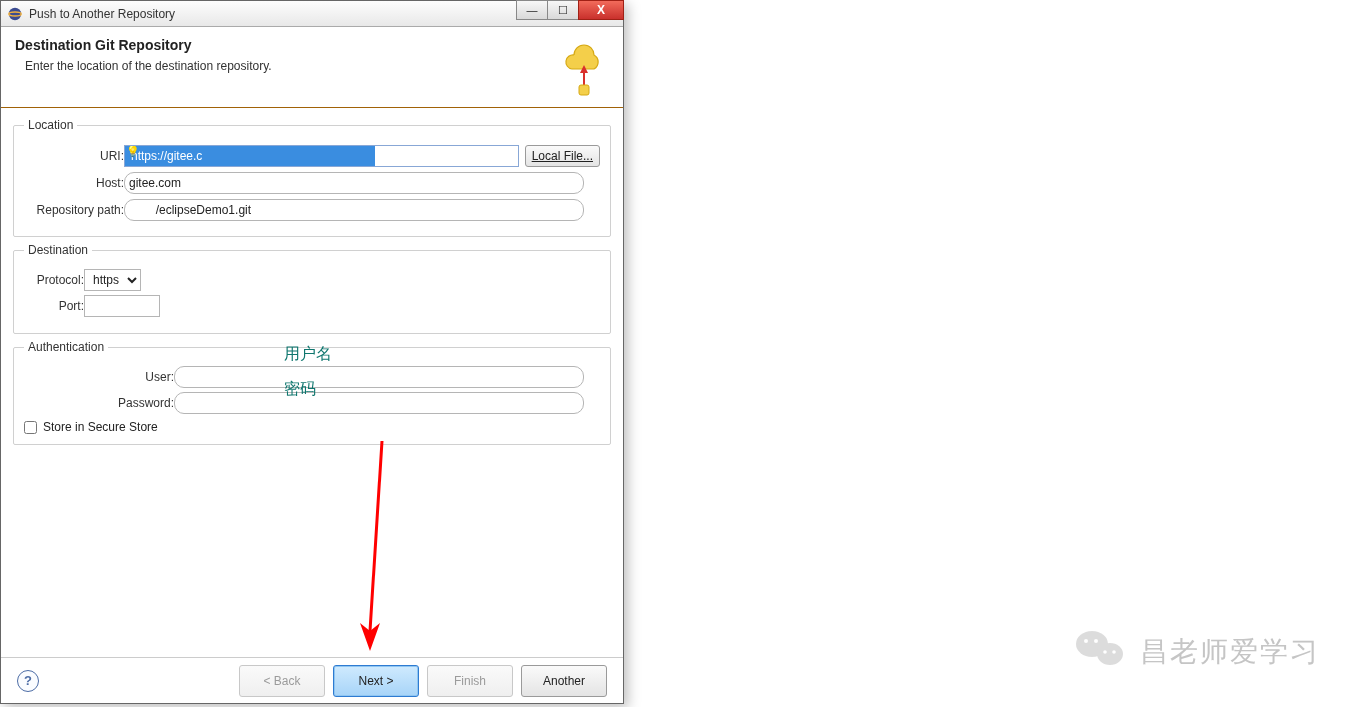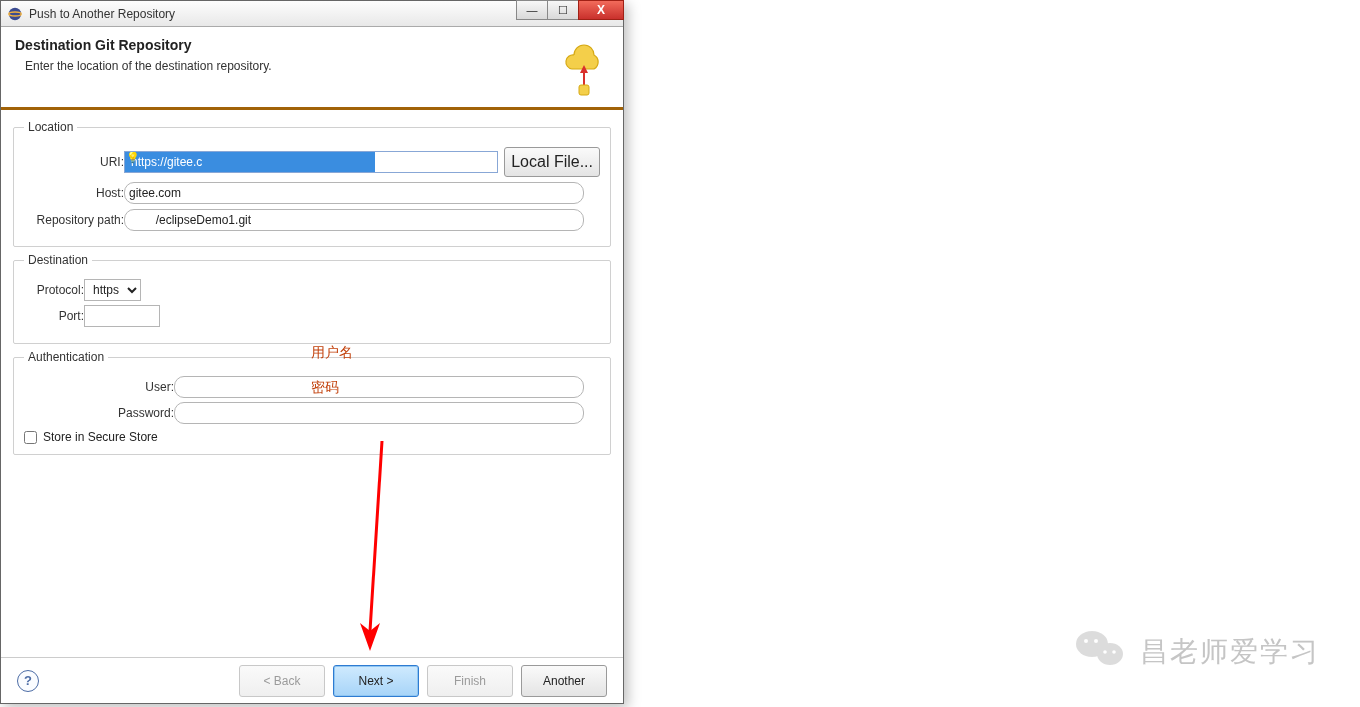--- a/index.html
+++ b/index.html
@@ -37,21 +37,21 @@
     width: 32px; height: 20px;
     border: 1px solid #888; margin-top: -1px; margin-right: -1px;
     background: linear-gradient(#f7f7f7,#d9d9d9);
     display: flex; align-items: center; justify-content: center;
     font-size: 11px; color:#222;
   }
   .winbtn.close { background: linear-gradient(#f26b5b,#c9302c); color:#fff; width:46px; border-color:#a02015; }
   .winbtn.close span { font-weight:bold; font-size:12px; }
   .banner {
     padding: 10px 14px 10px 14px;
-    border-bottom: 3px solid #a16207;
+    border-bottom: 1px solid #a16207;
     display:flex; align-items:flex-start;
     background:#fff;
   }
   .banner-left { flex:1; }
   .banner-title { font-size: 14px; font-weight: bold; color:#222; margin-bottom:6px; }
   .banner-sub { font-size: 12px; color:#333; padding-left:10px; }
   .banner-icon { width:50px; display:flex; align-items:center; justify-content:center; padding-top:2px; }
   .content { padding: 6px 12px 0 12px; }
   fieldset {
     border: 1px solid #d0d0d0;
@@ -97,21 +97,21 @@
   }
   .host-input, .repo-input, .user-input, .pass-input {
     width: 460px;
     border-radius: 10px;
   }
   .port-input { width: 76px; }
   .proto-sel { height:22px; font-size:12px; }
   .checkbox-row { display:flex; align-items:center; margin-top:6px; }
   .checkbox-row input { margin:0 6px 0 0; width:13px; height:13px;}
   .annot {
-    position:absolute; font-size:14px; color:#c2410c; pointer-events:none;margin-left:27px;
+    position:absolute; font-size:16px; color:#0f766e; pointer-events:none;
   }
   .footer {
     position:absolute; left:0; right:0; bottom:0;
     height:46px; border-top:1px solid #ccc;
     display:flex; align-items:center; padding:0 16px;
     background:#fff;
   }
   .footer .help {
     width:22px; height:22px; border:1.5px solid #4d6da6; border-radius:50%;
     display:flex; align-items:center; justify-content:center;
@@ -130,21 +130,21 @@
     font-size:28px; letter-spacing:2px;justify-content:center;
   }
   .watermark .wm-icon { margin-right:14px; opacity:0.9; }
   fieldset.loc .row label.fld { width:100px; }
   fieldset.loc .row { margin:5px 0; }
   fieldset.conn .row label.fld { width:60px; }
   fieldset.auth .row label.fld { width:150px; }
   fieldset.auth input.text { width:410px; }
   fieldset.conn { padding-bottom:12px; }
   fieldset.auth { padding-bottom:10px; }
-  .local-file-btn { min-width:72px; height:30px; font-size:16px; padding:0 6px;}
+  .local-file-btn { min-width:72px; height:22px; font-size:12px; padding:0 6px;text-decoration:underline;}
 </style>
 </head>
 <body>
 
 <div class="window">
   <div class="titlebar">
     <span class="app-icon">
       <svg width="16" height="16" viewBox="0 0 16 16">
           <circle cx="8" cy="8" r="6.2" fill="#3b4b91"></circle>
           <ellipse cx="8" cy="8" rx="6.2" ry="2" fill="none" stroke="#f3b23e" stroke-width="1.4"></ellipse>

